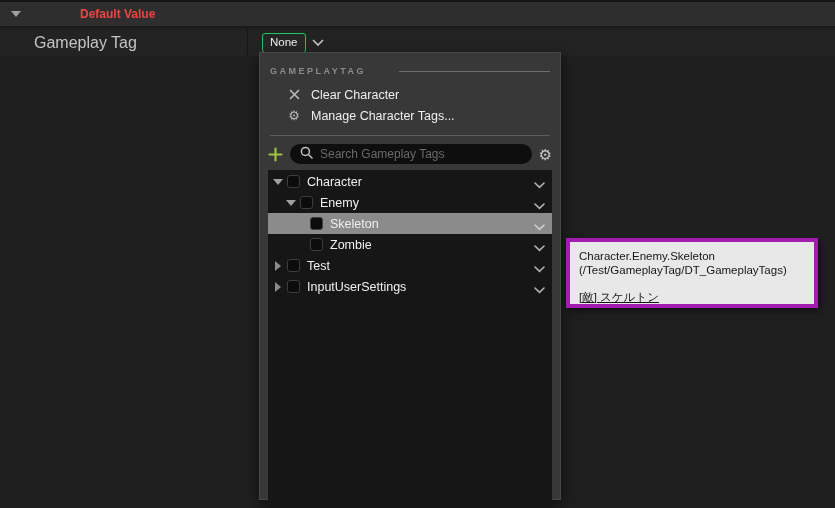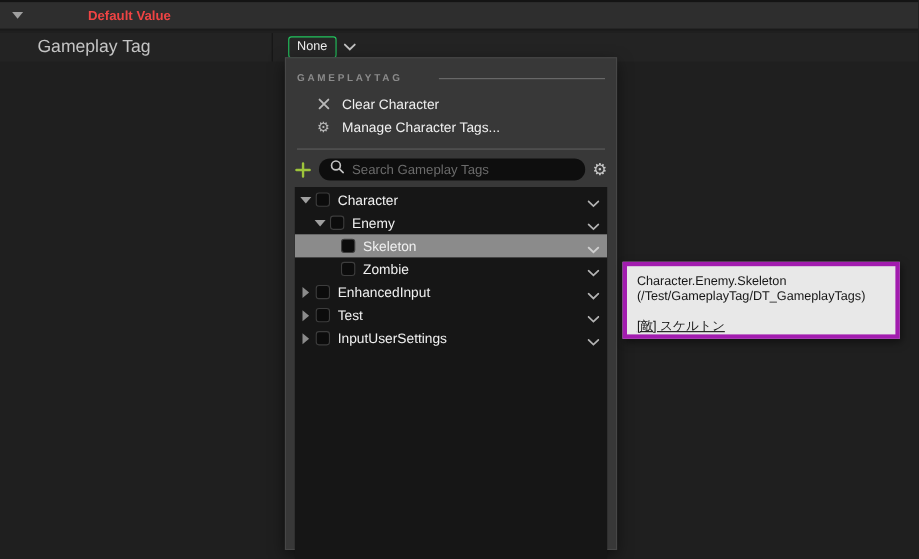--- a/index.html
+++ b/index.html
@@ -211,32 +211,20 @@
     <div class="tree-row lvl2">
       <span class="checkbox"></span>
       <span>Zombie</span>
       <span class="row-chev">
         <svg width="11" height="7" viewBox="0 0 11 7">
             <path d="M1 1 L5.5 5.3 L10 1" stroke="currentColor" stroke-width="1.6" fill="none" stroke-linecap="round"></path>
           </svg>
       </span>
     </div>
 
-    <div class="tree-row lvl0">
-      <span class="expander">
-          <span class="tri-right"></span>
-        </span>
-      <span class="checkbox"></span>
-      <span>EnhancedInput</span>
-      <span class="row-chev">
-        <svg width="11" height="7" viewBox="0 0 11 7">
-            <path d="M1 1 L5.5 5.3 L10 1" stroke="currentColor" stroke-width="1.6" fill="none" stroke-linecap="round"></path>
-          </svg>
-      </span>
-    </div>
 
     <div class="tree-row lvl0">
       <span class="expander">
           <span class="tri-right"></span>
         </span>
       <span class="checkbox"></span>
       <span>Test</span>
       <span class="row-chev">
         <svg width="11" height="7" viewBox="0 0 11 7">
             <path d="M1 1 L5.5 5.3 L10 1" stroke="currentColor" stroke-width="1.6" fill="none" stroke-linecap="round"></path>

